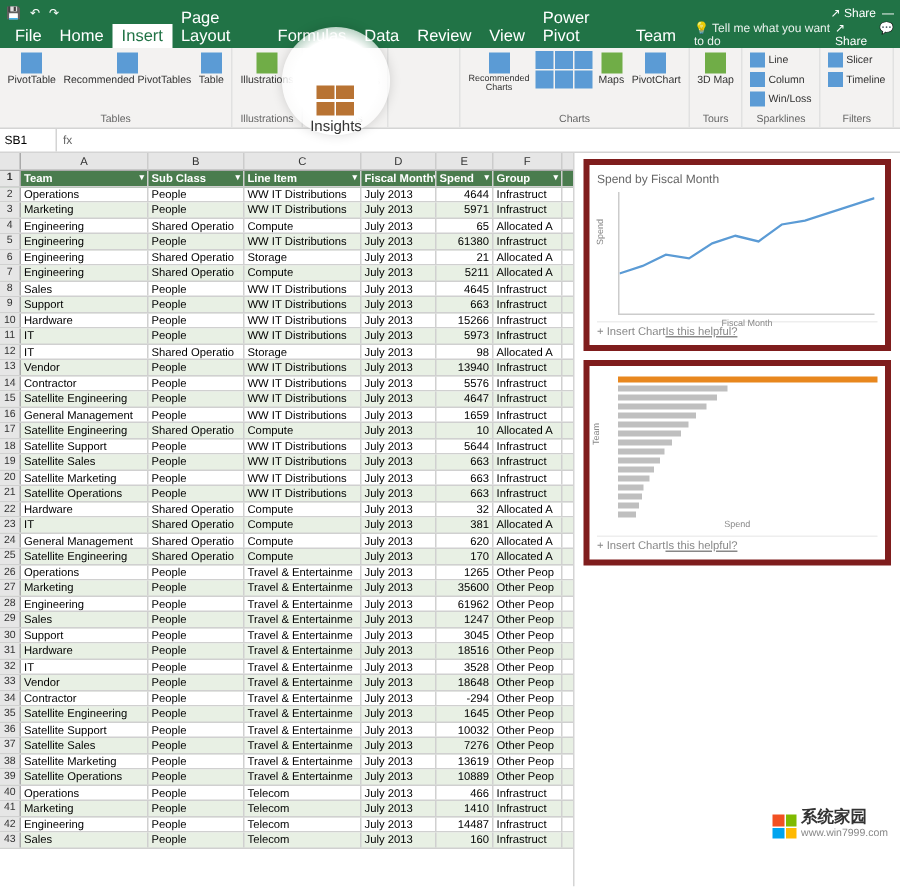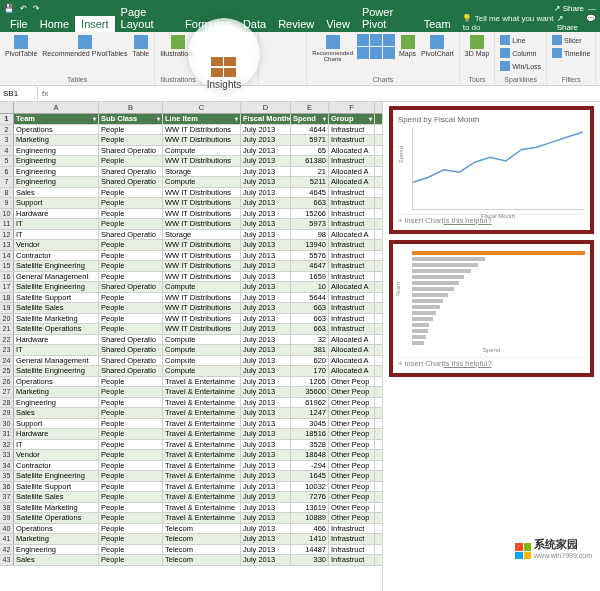--- a/index.html
+++ b/index.html
@@ -617,21 +617,21 @@
           <div class="cell colD">July 2013</div>
           <div class="cell colE num">14487</div>
           <div class="cell colF">Infrastruct</div>
         </div>
         <div class="row odd">
           <div class="rowh">43</div>
           <div class="cell colA">Sales</div>
           <div class="cell colB">People</div>
           <div class="cell colC">Telecom</div>
           <div class="cell colD">July 2013</div>
-          <div class="cell colE num">330</div>
+          <div class="cell colE num">160</div>
           <div class="cell colF">Infrastruct</div>
         </div>
       </div>
   </div>
 
   <div class="pane">
     <div class="pane-body">
       <div class="card">
         <div class="ctitle">Spend by Fiscal Month</div>
         <div class="chart">

